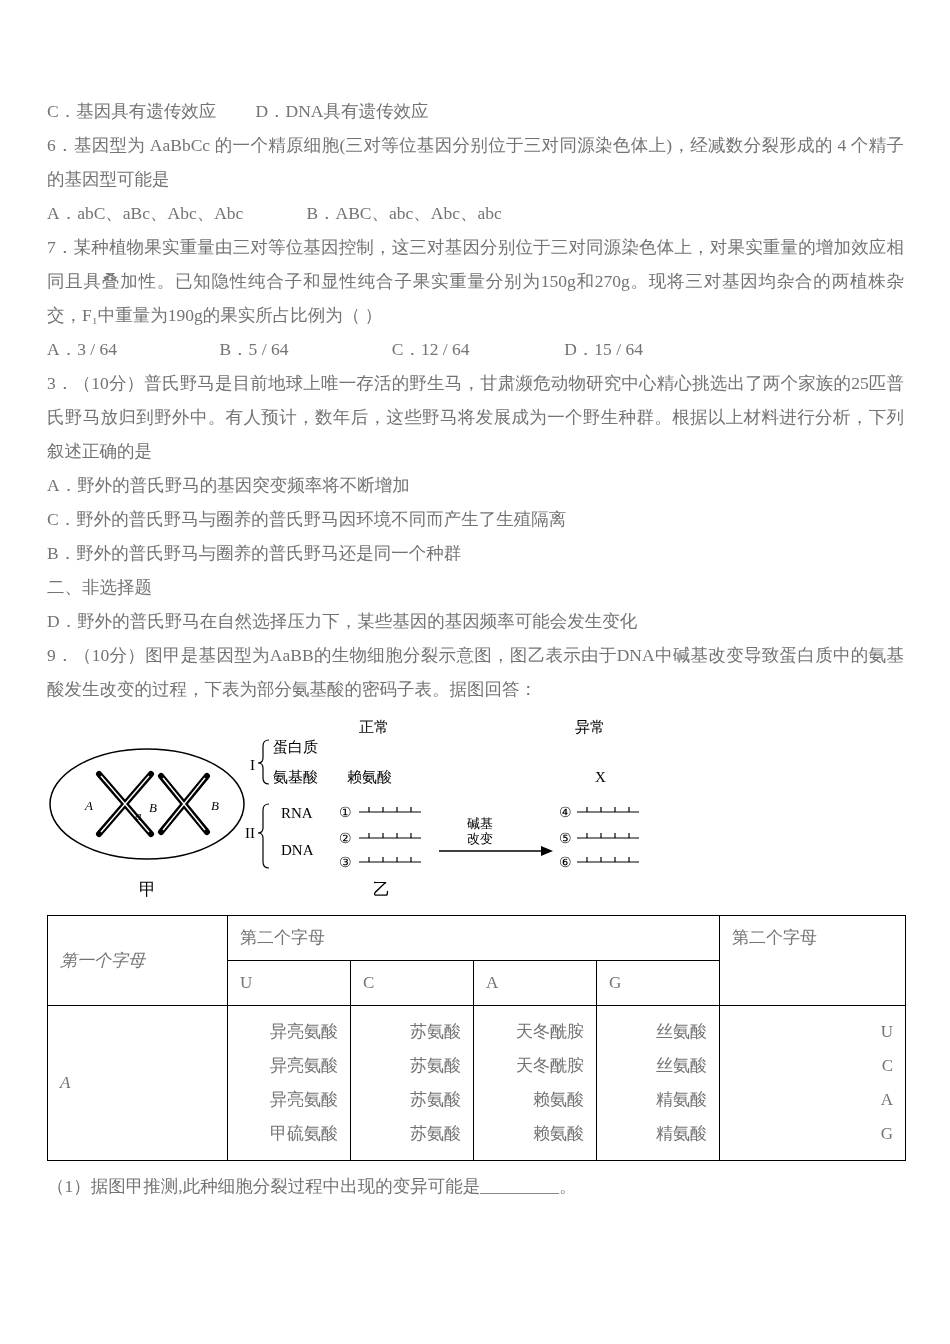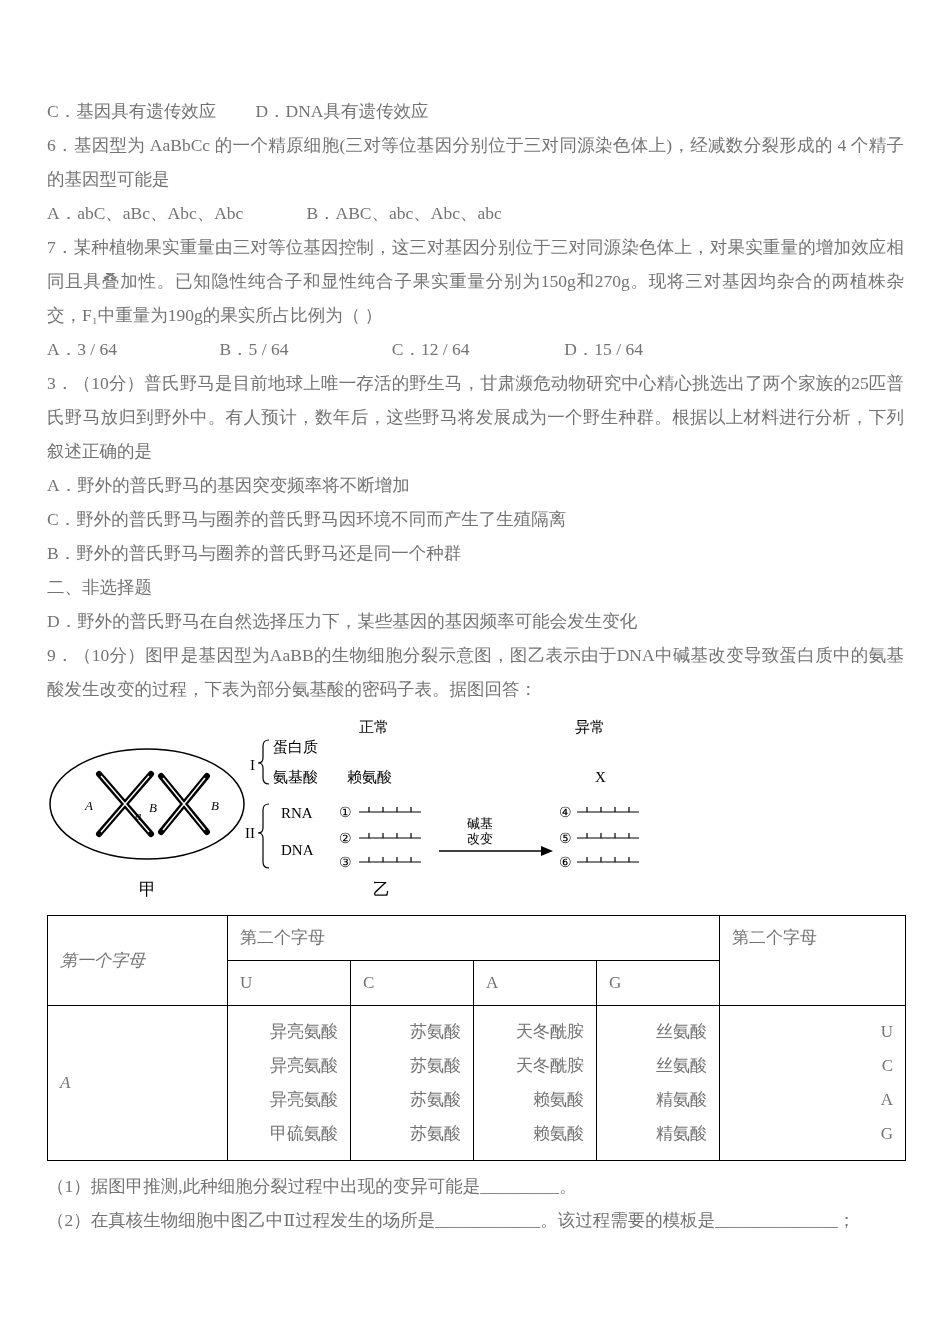--- a/index.html
+++ b/index.html
@@ -210,15 +210,14 @@
         <div>U</div>
         <div>C</div>
         <div>A</div>
         <div>G</div>
       </td>
     </tr>
   </tbody>
     </table>
 
   <p class="line left">（1）据图甲推测,此种细胞分裂过程中出现的变异可能是_________。</p>
-  <p class="line left">（2）在真核生物细胞中图乙中Ⅱ过程发生的场所是____________。该过程需要的模板是______________；</p>
 
 </div>
 
 </body></html>

